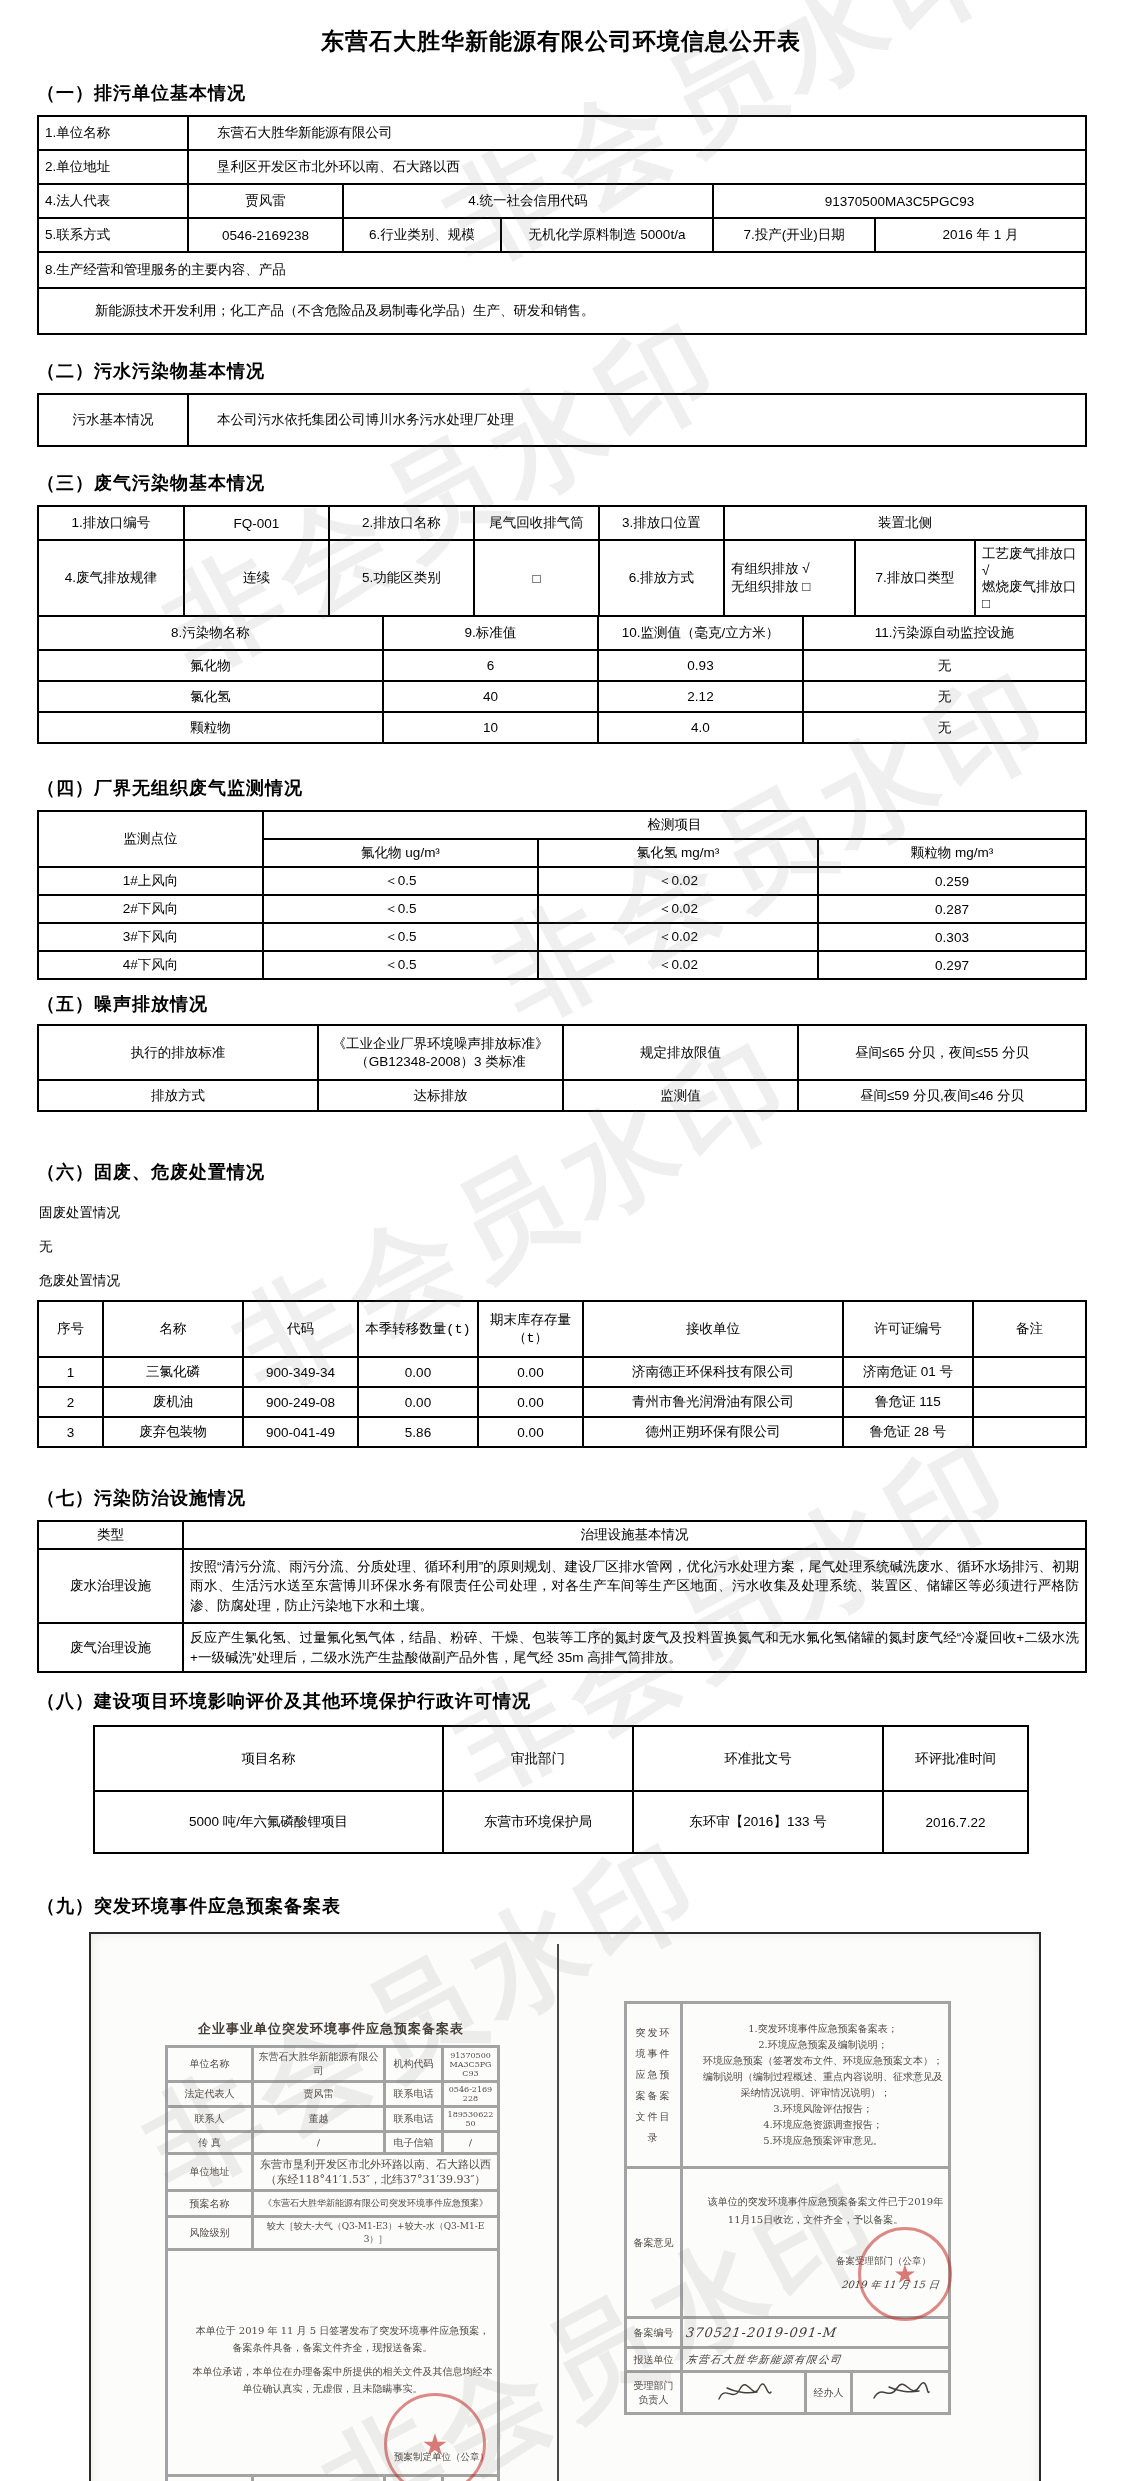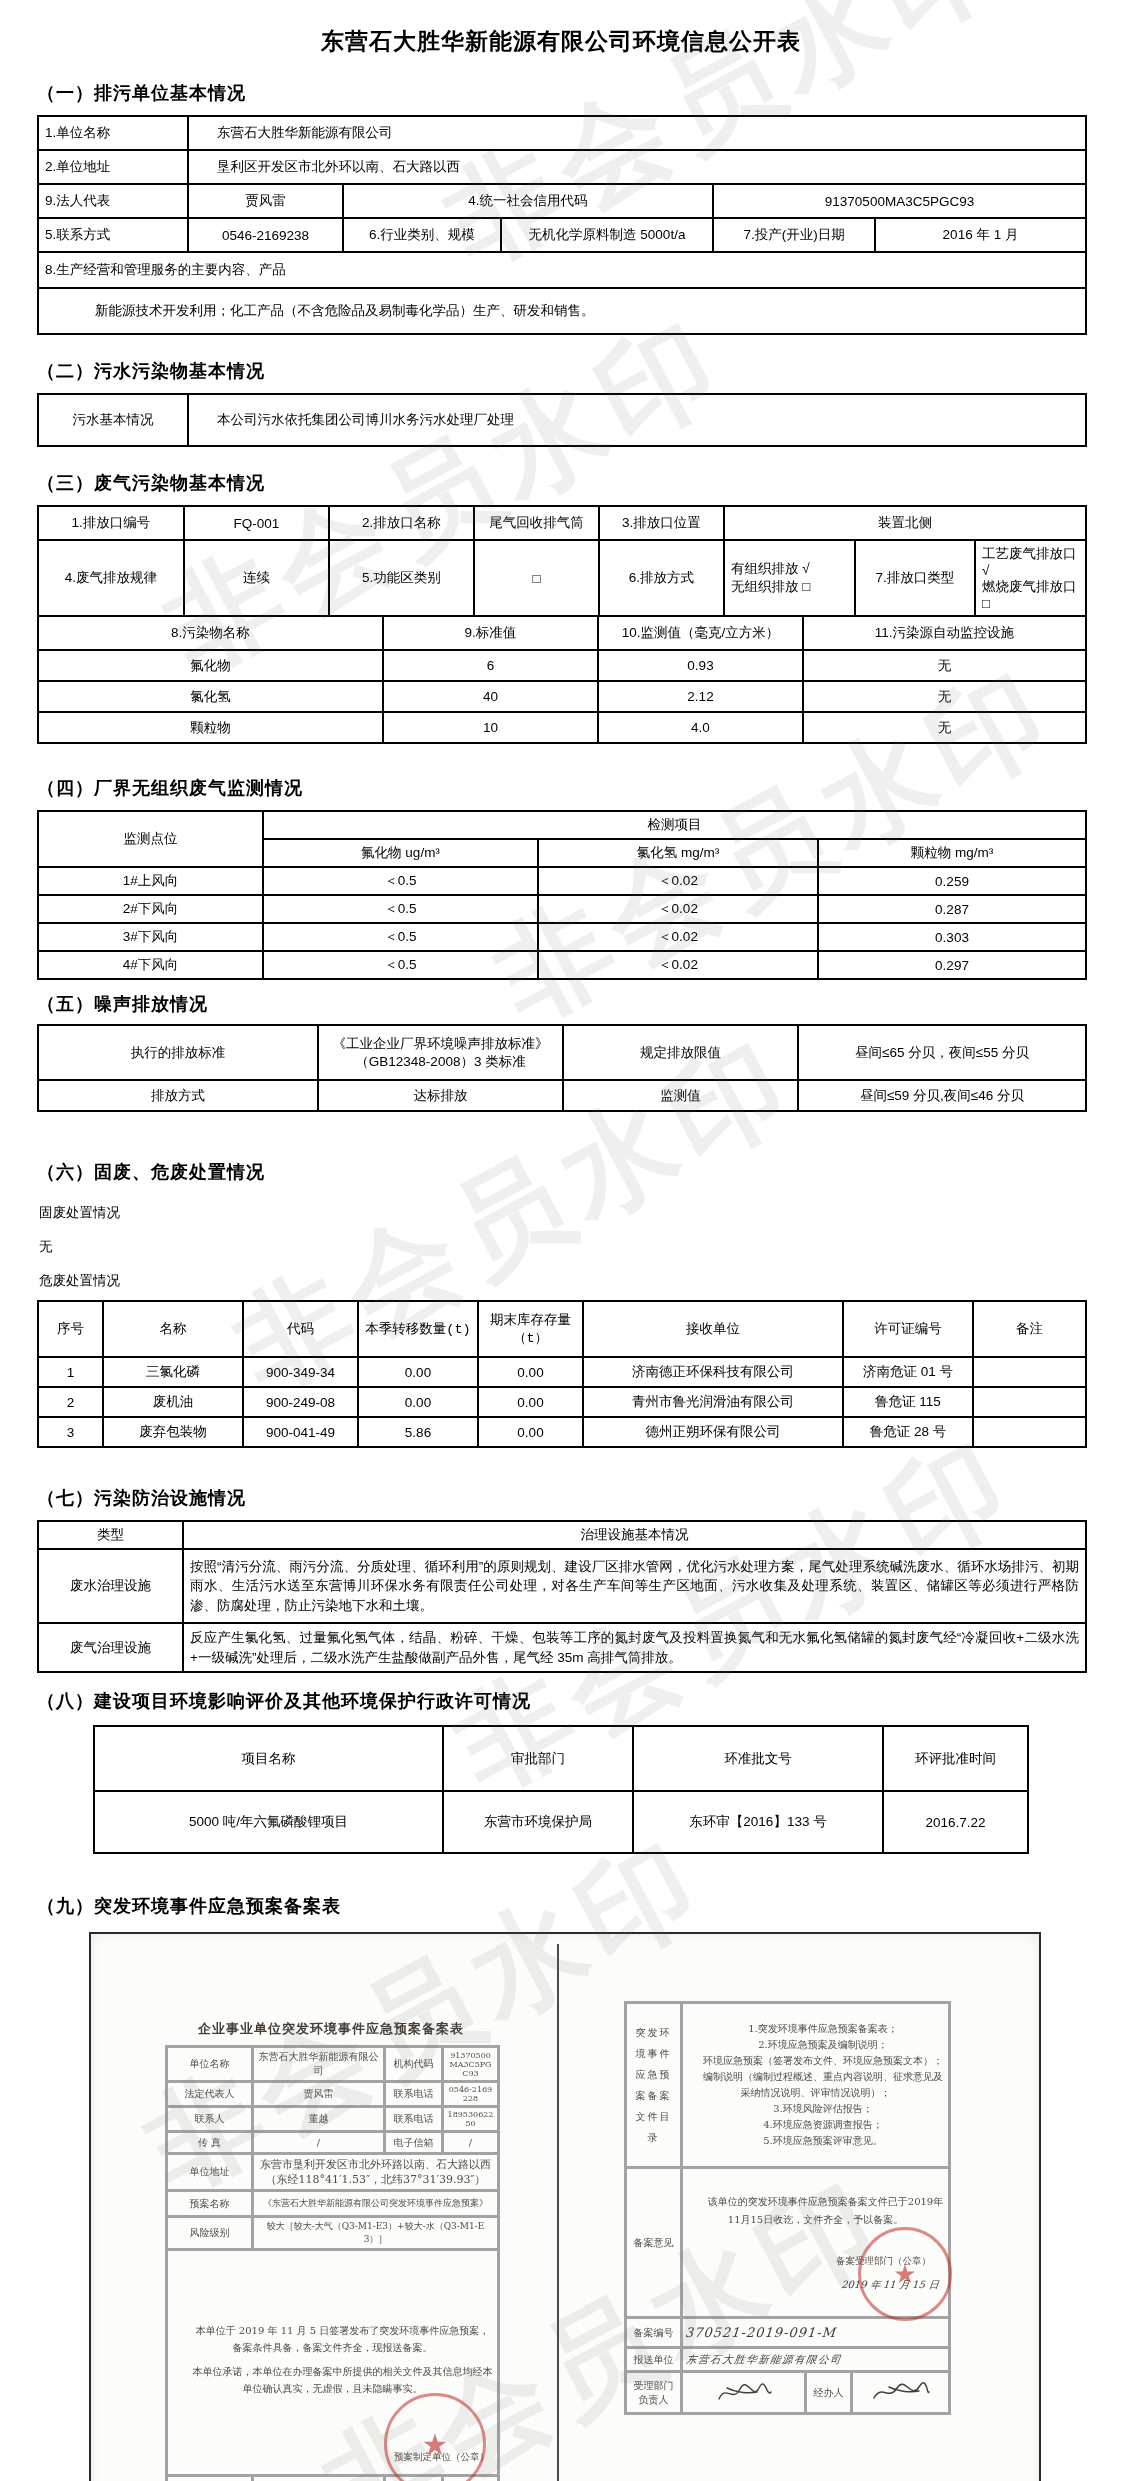--- a/index.html
+++ b/index.html
@@ -84,21 +84,21 @@
     <tbody>
         <tr style="height:34px;">
       <td class="tl">1.单位名称</td>
       <td class="tl ind" colspan="5">东营石大胜华新能源有限公司</td>
     </tr>
     <tr style="height:34px;">
       <td class="tl">2.单位地址</td>
       <td class="tl ind" colspan="5">垦利区开发区市北外环以南、石大路以西</td>
     </tr>
     <tr style="height:34px;">
-      <td class="tl">9.法人代表</td>
+      <td class="tl">4.法人代表</td>
       <td>贾风雷</td>
       <td colspan="2">4.统一社会信用代码</td>
       <td colspan="2">91370500MA3C5PGC93</td>
     </tr>
     <tr style="height:34px;">
       <td class="tl">5.联系方式</td>
       <td>0546-2169238</td>
       <td>6.行业类别、规模</td>
       <td>无机化学原料制造 5000t/a</td>
       <td>7.投产(开业)日期</td>

